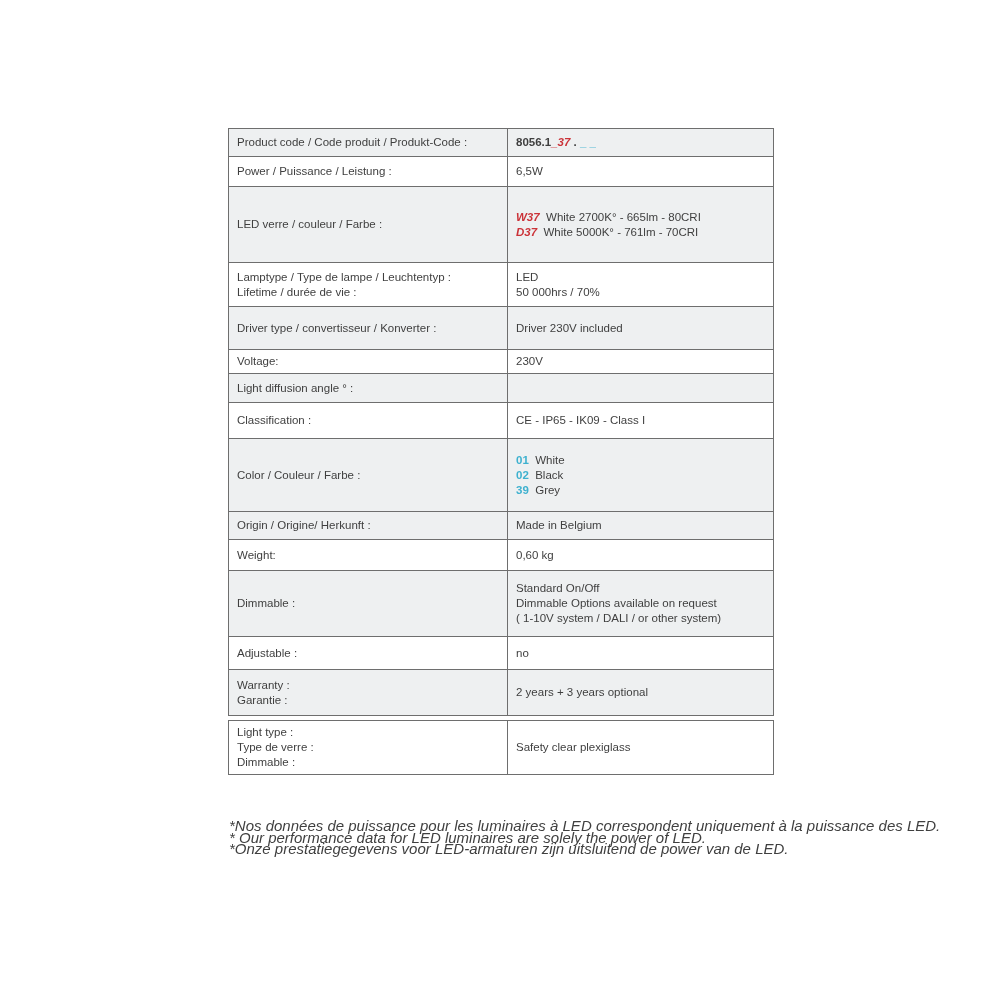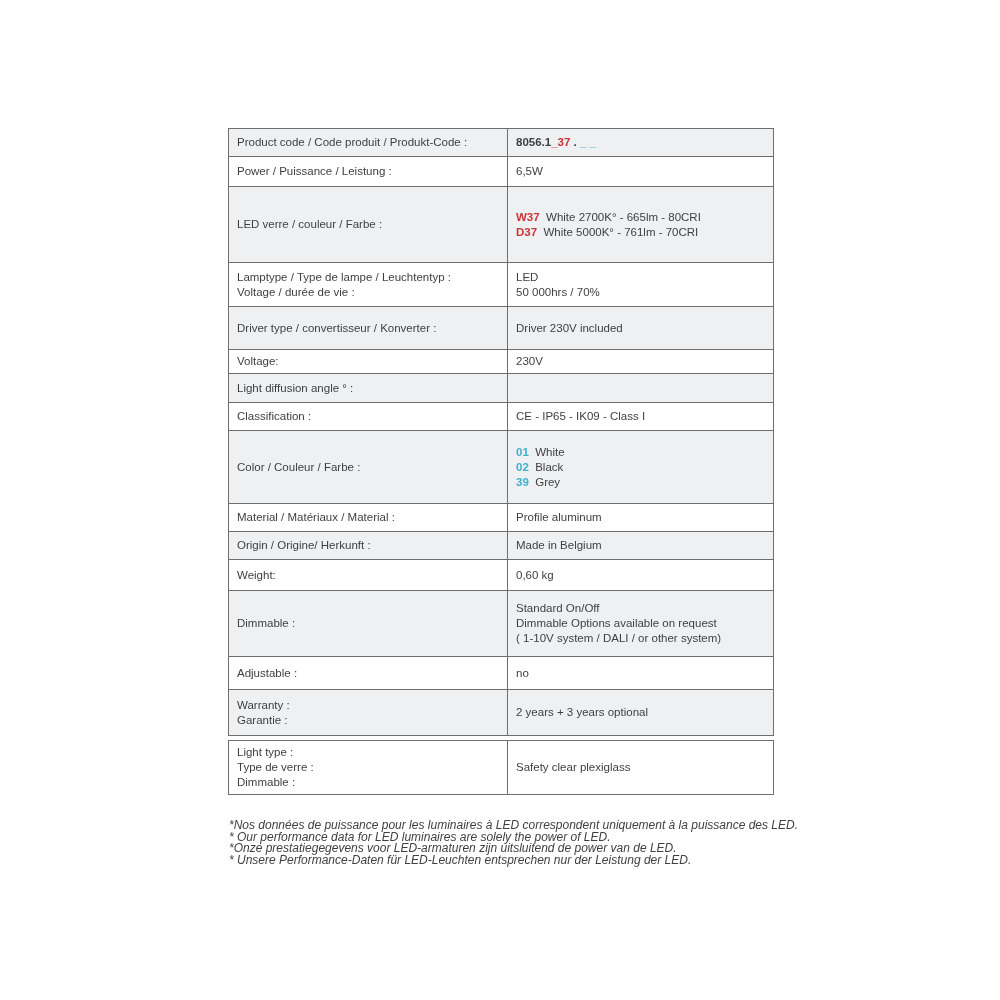--- a/index.html
+++ b/index.html
@@ -53,28 +53,28 @@
   tr.gap-row td {
     border: none;
     padding: 0;
     height: 4px;
     background: #ffffff;
     font-size: 1px;
     line-height: 1px;
   }
   .cell-line { white-space: nowrap; }
   .seg-bold { font-weight: bold; }
-  .seg-red-bold { font-weight: bold; color: var(--red, #cb3339); }
+  .seg-red-bold { font-weight: bold; color: var(--red, #cb3339); font-style: italic; }
   .seg-cyan-bold { font-weight: bold; color: var(--cyan, #3eb1cf); }
   .footnotes {
     position: absolute;
     left: 229px;
     top: 820px;
     width: 560px;
-    font-size: 12px;
+    font-size: 15px;
     font-style: italic;
     color: var(--text, #3f3f3f);
     line-height: 11.7px;
     white-space: nowrap;
   }
 </style>
 </head>
 <body>
 
 <div class="page">
@@ -103,21 +103,21 @@
               <div class="cell-line">LED verre / couleur / Farbe :</div>
             </td>
             <td class="value-cell">
               <div class="cell-line"><span class="seg-red-bold">W37</span><span>&nbsp; White 2700K° - 665lm - 80CRI</span></div>
               <div class="cell-line"><span class="seg-red-bold">D37</span><span>&nbsp; White 5000K° - 761lm - 70CRI</span></div>
             </td>
           </tr>
           <tr class="">
             <td class="label-cell" style="height: 44px;">
               <div class="cell-line">Lamptype / Type de lampe / Leuchtentyp :</div>
-              <div class="cell-line">Voltage / durée de vie :</div>
+              <div class="cell-line">Lifetime / durée de vie :</div>
             </td>
             <td class="value-cell">
               <div class="cell-line"><span>LED</span></div>
               <div class="cell-line"><span>50 000hrs / 70%</span></div>
             </td>
           </tr>
           <tr class="shaded">
             <td class="label-cell" style="height: 43px;">
               <div class="cell-line">Driver type / convertisseur / Konverter :</div>
             </td>
@@ -133,43 +133,35 @@
               <div class="cell-line"><span>230V</span></div>
             </td>
           </tr>
           <tr class="shaded">
             <td class="label-cell" style="height: 29px;">
               <div class="cell-line">Light diffusion angle ° :</div>
             </td>
             <td class="value-cell"></td>
           </tr>
           <tr class="">
-            <td class="label-cell" style="height: 28px;">
+            <td class="label-cell" style="height: 36px;">
               <div class="cell-line">Classification :</div>
             </td>
             <td class="value-cell">
               <div class="cell-line"><span>CE - IP65 - IK09 - Class I</span></div>
             </td>
           </tr>
           <tr class="shaded">
             <td class="label-cell" style="height: 73px;">
               <div class="cell-line">Color / Couleur / Farbe :</div>
             </td>
             <td class="value-cell">
               <div class="cell-line"><span class="seg-cyan-bold">01</span><span>&nbsp; White</span></div>
               <div class="cell-line"><span class="seg-cyan-bold">02</span><span>&nbsp; Black</span></div>
               <div class="cell-line"><span class="seg-cyan-bold">39</span><span>&nbsp; Grey</span></div>
-            </td>
-          </tr>
-          <tr class="">
-            <td class="label-cell" style="height: 28px;">
-              <div class="cell-line">Material / Matériaux / Material :</div>
-            </td>
-            <td class="value-cell">
-              <div class="cell-line"><span>Profile aluminum</span></div>
             </td>
           </tr>
           <tr class="shaded">
             <td class="label-cell" style="height: 28px;">
               <div class="cell-line">Origin / Origine/ Herkunft :</div>
             </td>
             <td class="value-cell">
               <div class="cell-line"><span>Made in Belgium</span></div>
             </td>
           </tr>
@@ -222,16 +214,15 @@
             </td>
           </tr>
         </tbody>
     </table>
   </div>
 
   <div class="footnotes">
     <div class="footnote-line">*Nos données de puissance pour les luminaires à LED correspondent uniquement à la puissance des LED.</div>
     <div class="footnote-line">* Our performance data for LED luminaires are solely the power of LED.</div>
     <div class="footnote-line">*Onze prestatiegegevens voor LED-armaturen zijn uitsluitend de power van de LED.</div>
-    <div class="footnote-line">* Unsere Performance-Daten für LED-Leuchten entsprechen nur der Leistung der LED.</div>
   </div>
 
 </div>
 
 </body></html>

